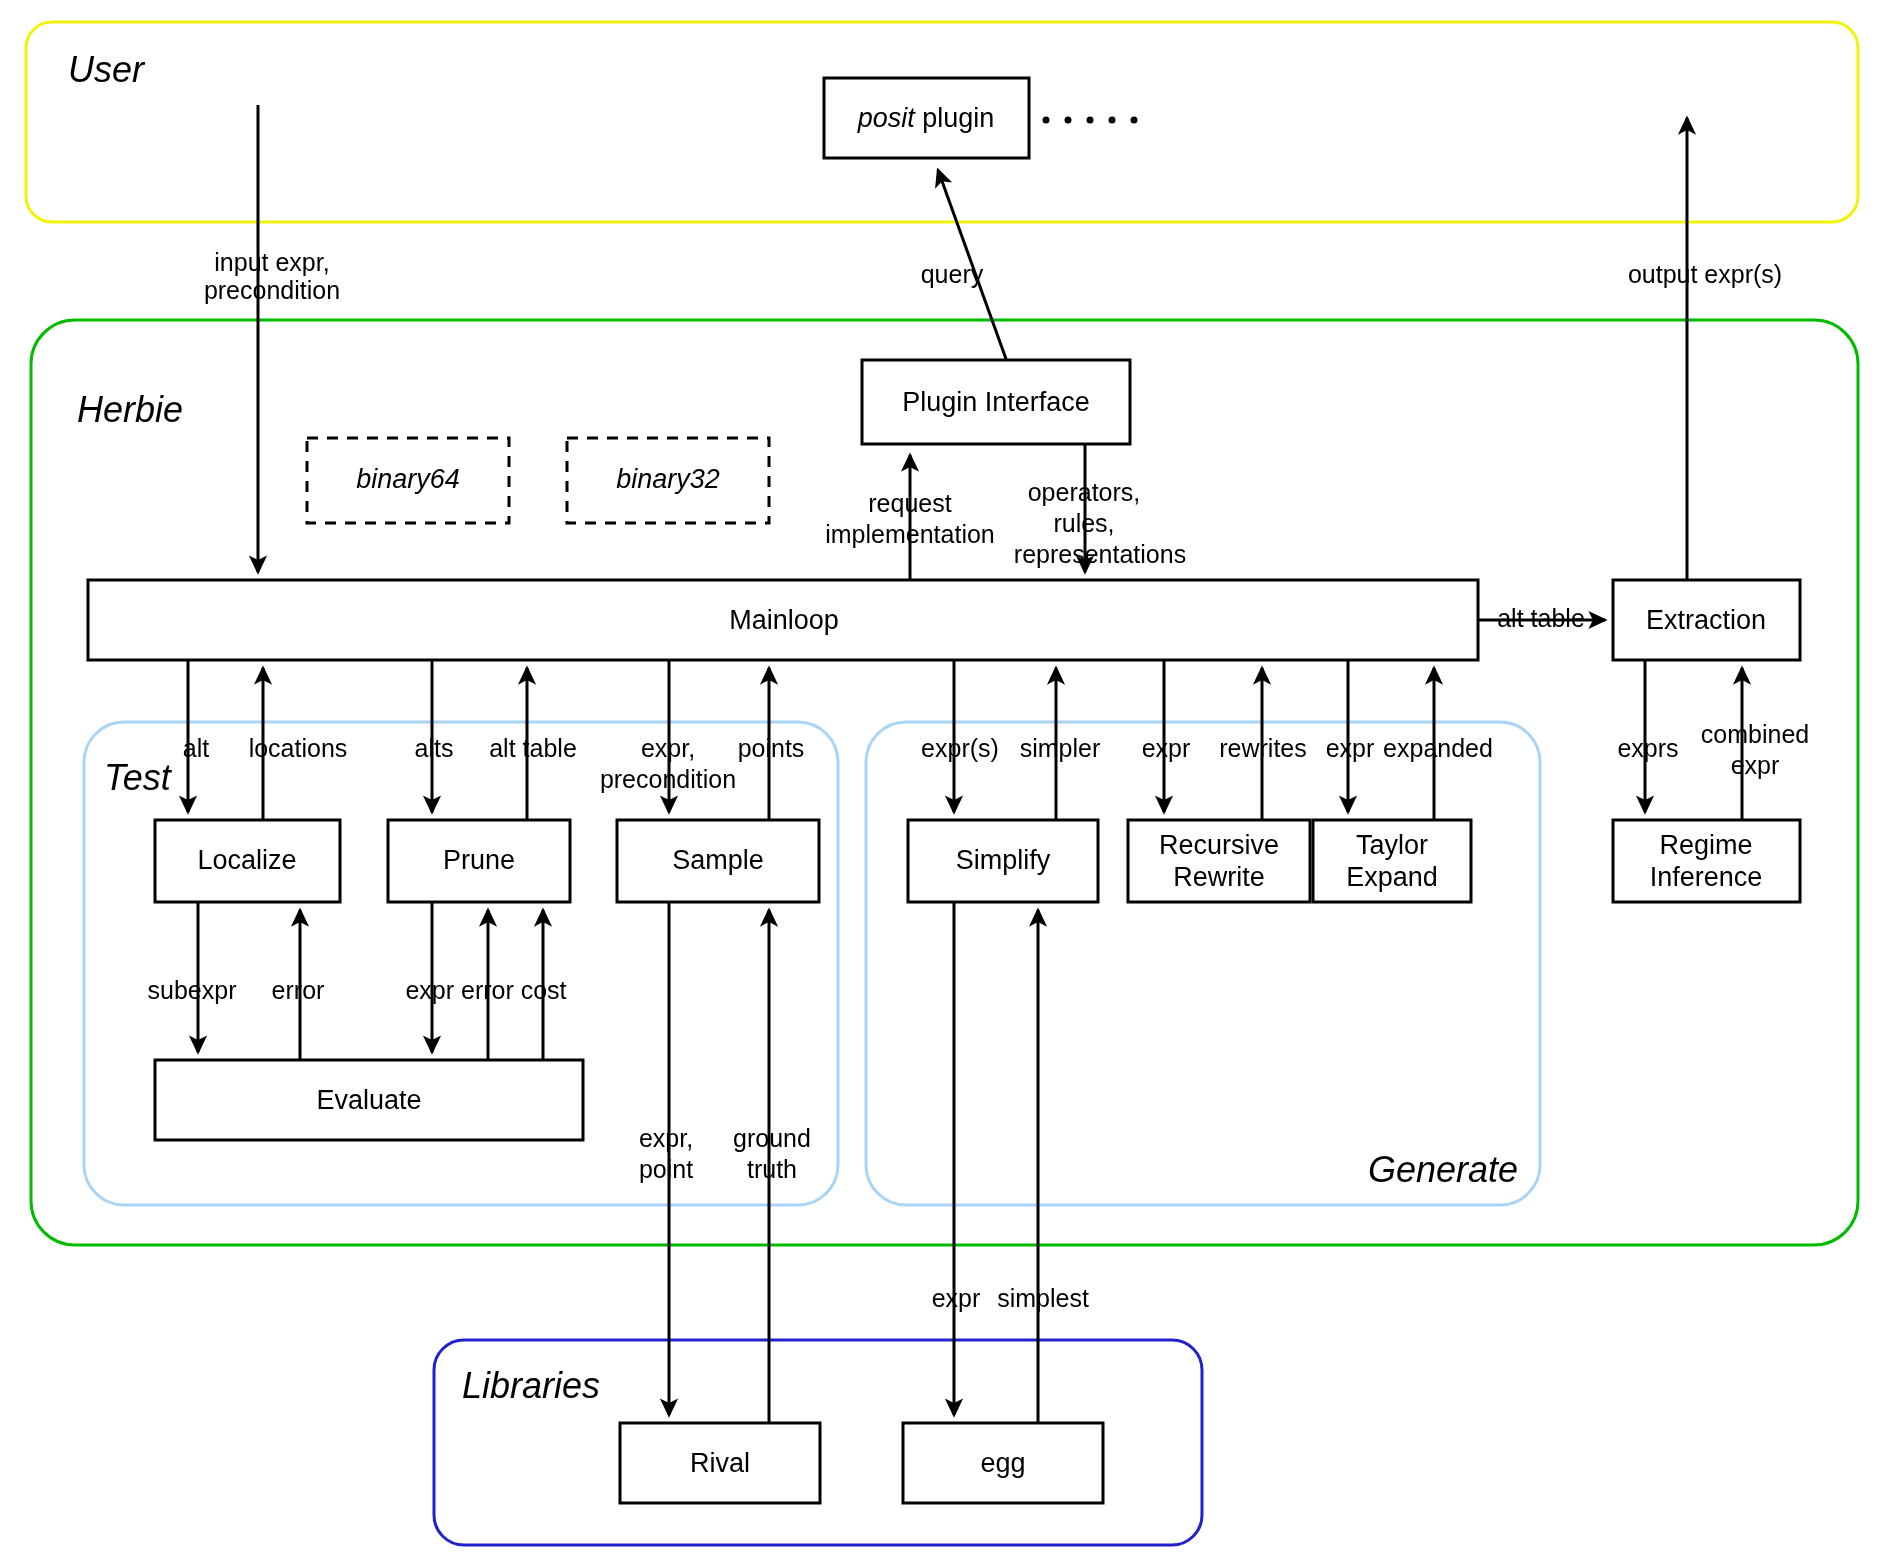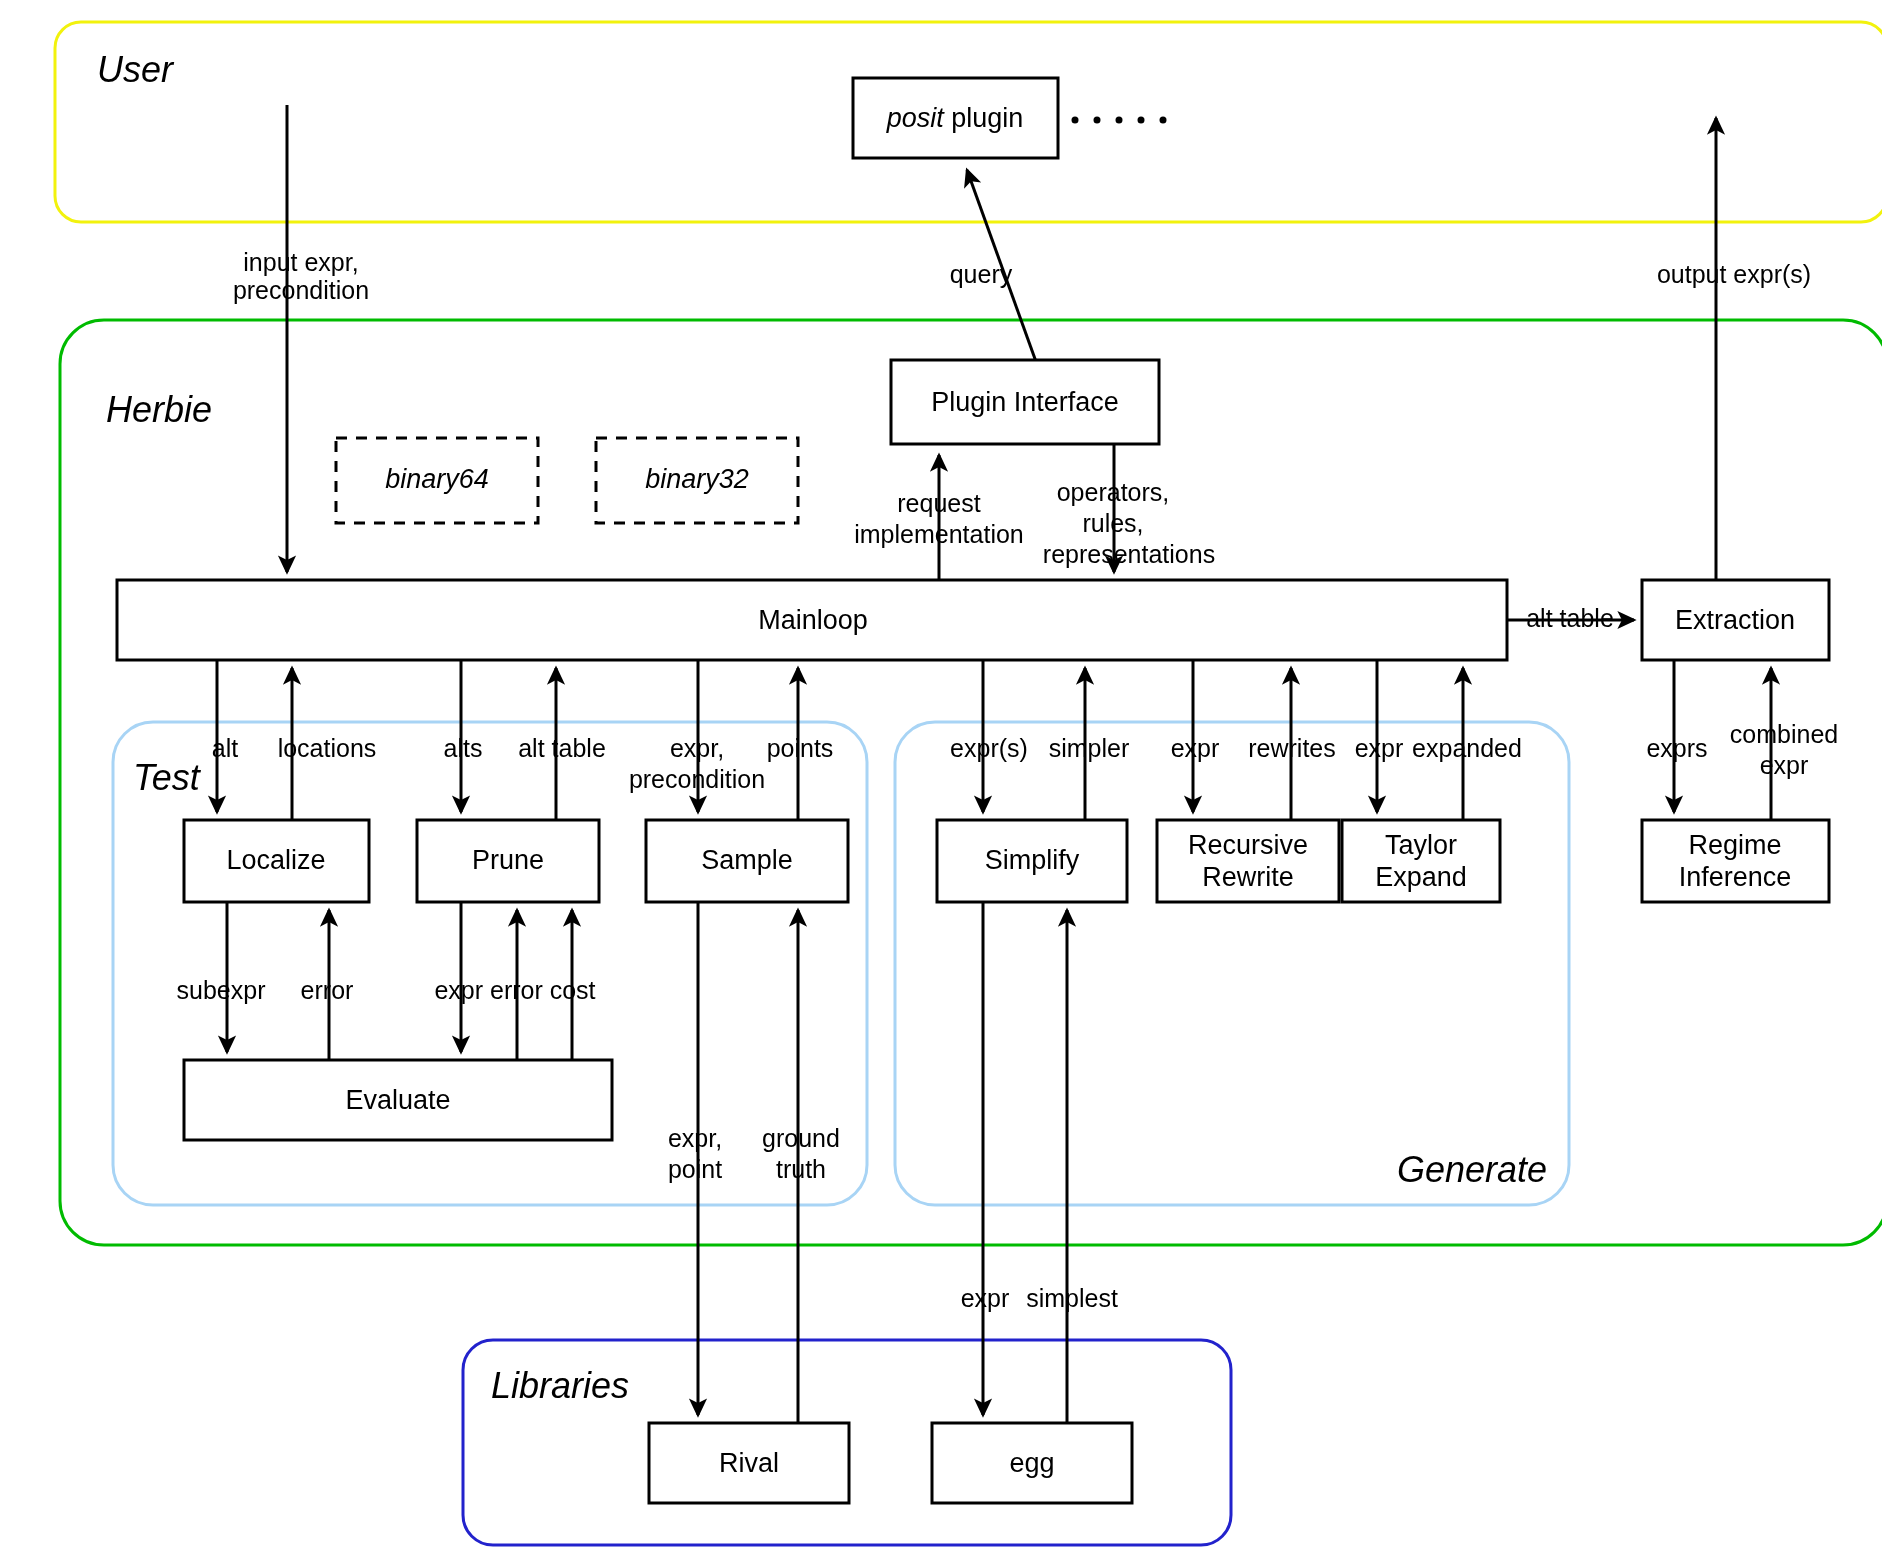--- a/index.html
+++ b/index.html
@@ -10,21 +10,20 @@
   body {
     font-family: "Liberation Sans", sans-serif;
     width: 1882px;
     height: 1562px;
     overflow: hidden;
   }
   #diagram-root {
     position: relative;
     width: 1507px;
     height: 1562px;
-    padding-left: 29px;
   }
   svg#diagram {
     display: block;
     width: 1882px;
     height: 1562px;
   }
   .grp-outline { fill: none; stroke-width: 3; }
   .node-box { fill: #ffffff; stroke: #000000; stroke-width: 3; }
   .node-box-dashed { fill: #ffffff; stroke: #000000; stroke-width: 3; stroke-dasharray: 11 9; }
   .flow-line { stroke: #000000; stroke-width: 3; fill: none; }

